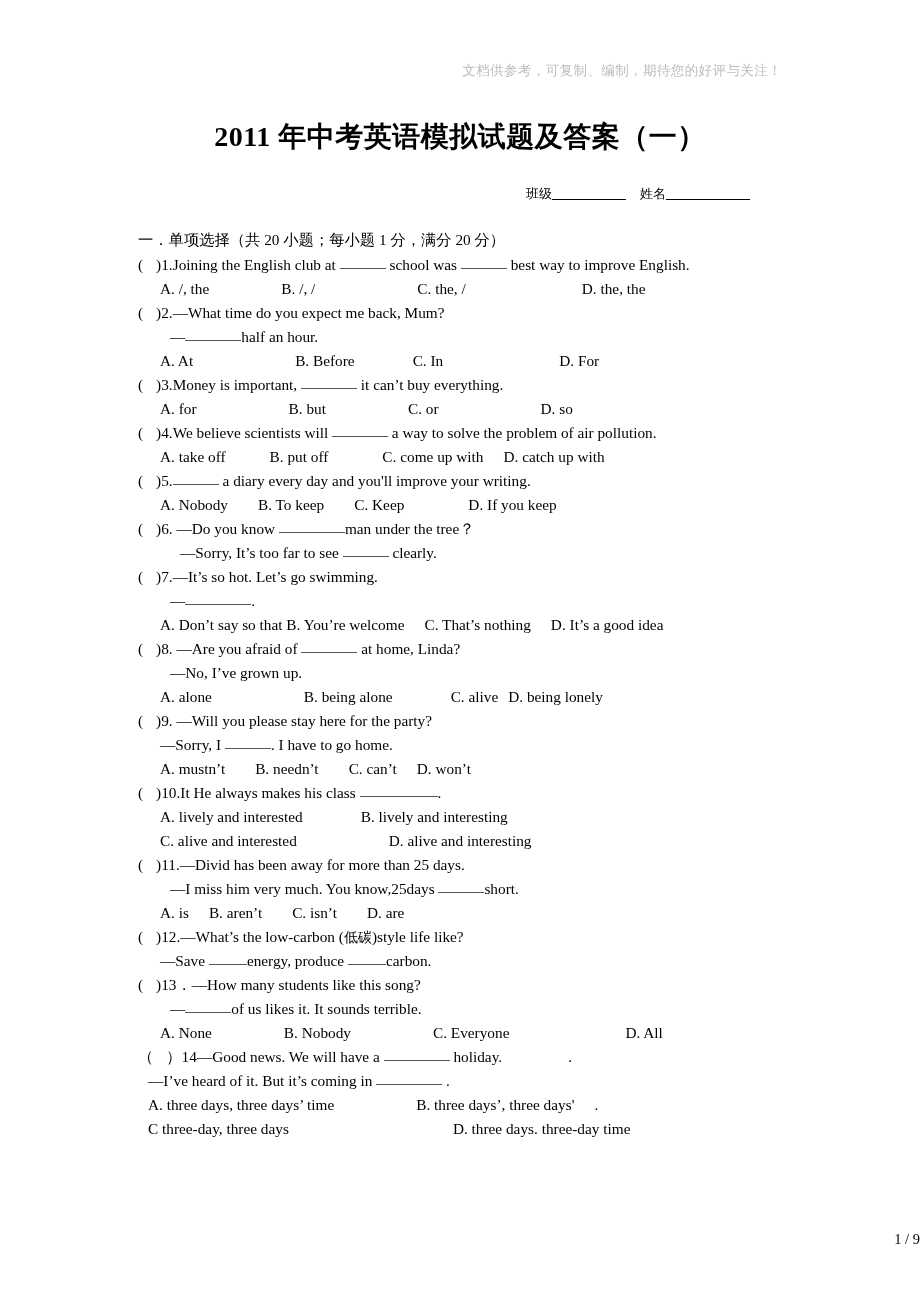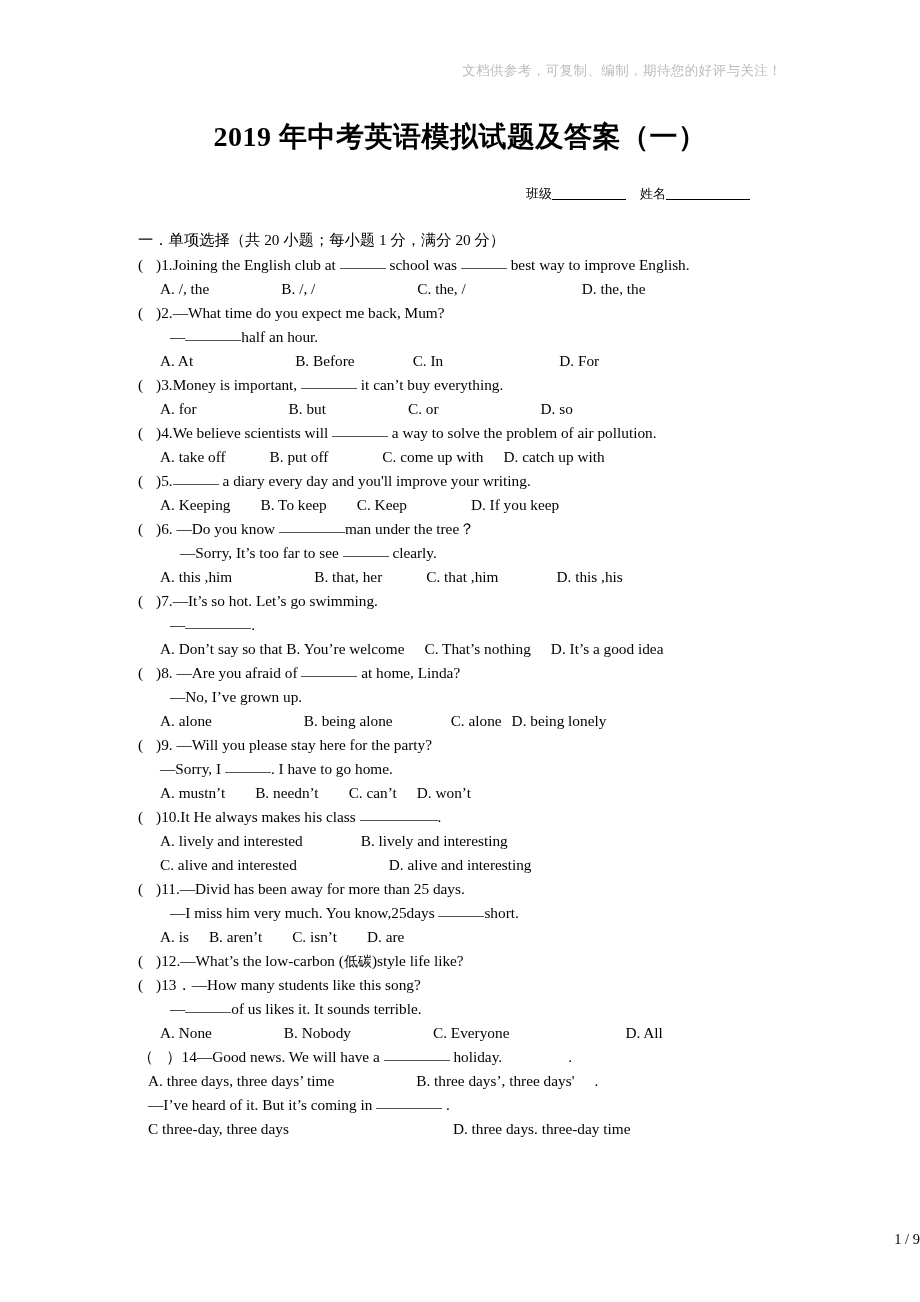--- a/index.html
+++ b/index.html
@@ -122,21 +122,21 @@
     font-size: 14.5px;
   }
 </style>
 </head>
 <body>
 
 <div class="page">
 
   <div class="watermark">文档供参考，可复制、编制，期待您的好评与关注！</div>
 
-  <div class="doc-title">2019 年中考英语模拟试题及答案（一）</div>
+  <div class="doc-title">2011 年中考英语模拟试题及答案（一）</div>
 
   <div class="idline">
     <span>班级</span><span class="blank-sm"></span><span class="gapw"></span><span>姓名</span><span class="blank-md"></span>
   </div>
 
   <div class="content">
 
     <div class="section-head">一．单项选择（共 20 小题；每小题 1 分，满分 20 分）</div>
 
     <div class="q">
@@ -155,39 +155,38 @@
       <div class="q-line"><span class="ind-a"></span><span>A. for</span><span class="t6"></span><span class="t2"></span><span>B. but</span><span class="t6"></span><span class="t1"></span><span>C. or</span><span class="t6"></span><span class="t3"></span><span>D. so</span></div>
     </div>
 
     <div class="q">
       <div class="q-line"><span class="mark">(<span class="sp"></span></span><span>)4.We believe scientists will</span> <span class="bl bl6"></span> <span>a way to solve the problem of air pollution.</span></div>
       <div class="q-line"><span class="ind-a"></span><span>A. take off</span><span class="t4"></span><span>B. put off</span><span class="t4"></span><span class="t1"></span><span>C. come up with</span><span class="t2"></span><span>D. catch up with</span></div>
     </div>
 
     <div class="q">
       <div class="q-line"><span class="mark">(<span class="sp"></span></span><span>)5.</span><span class="bl bl5"></span> <span>a diary every day and you'll improve your writing.</span></div>
-      <div class="q-line"><span class="ind-a"></span><span>A. Keeping</span><span class="t3"></span><span>B. To keep</span><span class="t3"></span><span>C. Keep</span><span class="t4"></span><span class="t2"></span><span>D. If you keep</span></div>
+      <div class="q-line"><span class="ind-a"></span><span>A. Nobody</span><span class="t3"></span><span>B. To keep</span><span class="t3"></span><span>C. Keep</span><span class="t4"></span><span class="t2"></span><span>D. If you keep</span></div>
     </div>
 
     <div class="q">
       <div class="q-line"><span class="mark">(<span class="sp"></span></span><span>)6. —Do you know</span> <span class="bl bl7"></span><span>man under the tree？</span></div>
       <div class="q-line"><span class="ind-c"></span><span>—Sorry, It’s too far to see</span> <span class="bl bl5"></span> <span>clearly.</span></div>
-      <div class="q-line"><span class="ind-a"></span><span>A. this ,him</span><span class="t6"></span><span class="t1"></span><span>B. that, her</span><span class="t4"></span><span>C. that ,him</span><span class="t5"></span><span>D. this ,his</span></div>
     </div>
 
     <div class="q">
       <div class="q-line"><span class="mark">(<span class="sp"></span></span><span>)7.—It’s so hot. Let’s go swimming.</span></div>
       <div class="q-line"><span class="ind-b"></span><span>—</span><span class="bl bl7"></span><span>.</span></div>
       <div class="q-line"><span class="ind-a"></span><span>A. Don’t say so that</span> <span>B. You’re welcome</span><span class="t2"></span><span>C. That’s nothing</span><span class="t2"></span><span>D. It’s a good idea</span></div>
     </div>
 
     <div class="q">
       <div class="q-line"><span class="mark">(<span class="sp"></span></span><span>)8. —Are you afraid of</span> <span class="bl bl6"></span> <span>at home, Linda?</span></div>
       <div class="q-line"><span class="ind-b"></span><span>—No, I’ve grown up.</span></div>
-      <div class="q-line"><span class="ind-a"></span><span>A. alone</span><span class="t6"></span><span class="t2"></span><span>B. being alone</span><span class="t5"></span><span>C. alone</span><span class="t1"></span><span>D. being lonely</span></div>
+      <div class="q-line"><span class="ind-a"></span><span>A. alone</span><span class="t6"></span><span class="t2"></span><span>B. being alone</span><span class="t5"></span><span>C. alive</span><span class="t1"></span><span>D. being lonely</span></div>
     </div>
 
     <div class="q">
       <div class="q-line"><span class="mark">(<span class="sp"></span></span><span>)9. —Will you please stay here for the party?</span></div>
       <div class="q-line"><span class="ind-a"></span><span>—Sorry, I</span> <span class="bl bl5"></span><span>. I have to go home.</span></div>
       <div class="q-line"><span class="ind-a"></span><span>A. mustn’t</span><span class="t3"></span><span>B. needn’t</span><span class="t3"></span><span>C. can’t</span><span class="t2"></span><span>D. won’t</span></div>
     </div>
 
     <div class="q">
       <div class="q-line"><span class="mark">(<span class="sp"></span></span><span>)10.It He always makes his class</span> <span class="bl bl8"></span><span>.</span></div>
@@ -196,32 +195,33 @@
     </div>
 
     <div class="q">
       <div class="q-line"><span class="mark">(<span class="sp"></span></span><span>)11.—Divid has been away for more than 25 days.</span></div>
       <div class="q-line"><span class="ind-b"></span><span>—I miss him very much. You know,25days</span> <span class="bl bl5"></span><span>short.</span></div>
       <div class="q-line"><span class="ind-a"></span><span>A. is</span><span class="t2"></span><span>B. aren’t</span><span class="t3"></span><span>C. isn’t</span><span class="t3"></span><span>D. are</span></div>
     </div>
 
     <div class="q">
       <div class="q-line"><span class="mark">(<span class="sp"></span></span><span>)12.—What’s the low-carbon (</span><span class="zh">低碳</span><span>)style life like?</span></div>
+      <div class="q-line"><span class="ind-a"></span><span>—Save</span> <span class="bl bl4"></span><span>energy, produce</span> <span class="bl bl4"></span><span>carbon.</span></div>
     </div>
 
     <div class="q">
       <div class="q-line"><span class="mark">(<span class="sp"></span></span><span>)13．—How many students like this song?</span></div>
       <div class="q-line"><span class="ind-b"></span><span>—</span><span class="bl bl5"></span><span>of us likes it. It sounds terrible.</span></div>
       <div class="q-line"><span class="ind-a"></span><span>A. None</span><span class="t6"></span><span>B. Nobody</span><span class="t6"></span><span class="t1"></span><span>C. Everyone</span><span class="t6"></span><span class="t4"></span><span>D. All</span></div>
     </div>
 
     <div class="q">
       <div class="q-line"><span class="mark">（<span class="sp"></span></span><span>）14—Good news. We will have a</span> <span class="bl bl7"></span> <span>holiday.</span><span class="stray-dot">.</span></div>
+      <div class="q-line"><span class="t1"></span><span>—I’ve heard of it. But it’s coming in</span> <span class="bl bl7"></span> <span>.</span></div>
       <div class="q-line"><span class="t1"></span><span>A. three days, three days’ time</span><span class="t6"></span><span class="t1"></span><span>B. three days’, three days'</span><span class="t2"></span><span>.</span></div>
-      <div class="q-line"><span class="t1"></span><span>—I’ve heard of it. But it’s coming in</span> <span class="bl bl7"></span> <span>.</span></div>
       <div class="q-line"><span class="t1"></span><span>C three-day, three days</span><span class="t6"></span><span class="t6"></span><span class="t2"></span><span>D. three days. three-day time</span></div>
     </div>
 
   </div>
 
   <div class="footer">1 / 9</div>
 
 </div>
 
 </body></html>

